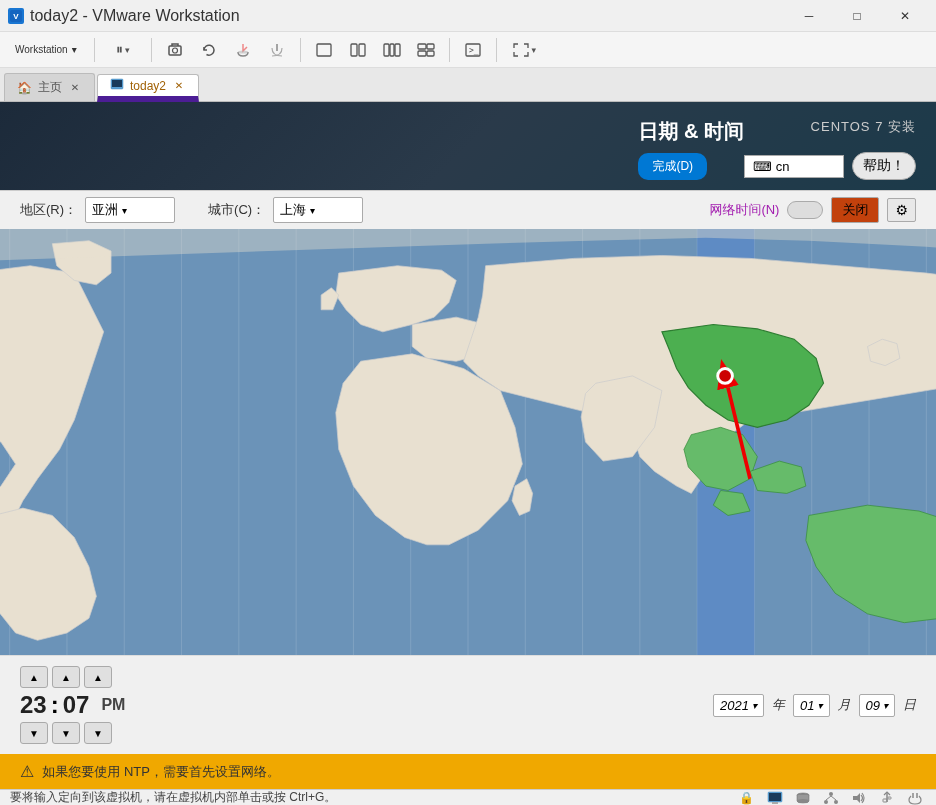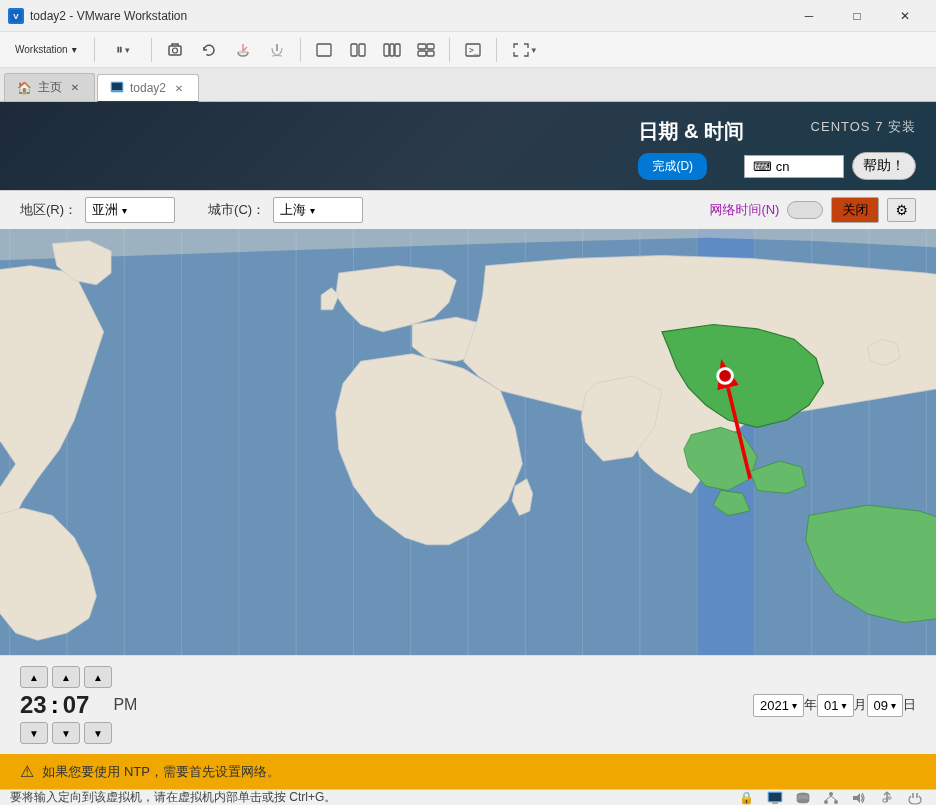--- a/index.html
+++ b/index.html
@@ -18,21 +18,21 @@
     .title-bar-icon {
       width: 16px; height: 16px;
       background: #1976d2;
       border-radius: 2px;
       margin-right: 6px;
       display: flex; align-items: center; justify-content: center;
       color: white; font-size: 10px; font-weight: bold;
     }
     .title-bar-text {
       flex: 1;
-      font-size: 12px;
+      font-size: 16px;
       color: #333;
     }
     .title-bar-controls {
       display: flex; gap: 2px;
     }
     .title-btn {
       width: 46px; height: 32px;
       background: transparent;
       border: none;
       cursor: pointer;
@@ -94,22 +94,22 @@
       background: #d5d5d5;
       border: 1px solid #bbb;
       border-bottom: none;
       border-radius: 3px 3px 0 0;
       cursor: pointer;
       font-size: 12px;
       color: #555;
     }
     .tab.active {
       background: #fff;
-      color: #737373;
-      border-bottom: 1px solid #4c1d95;
+      color: #a16207;
+      border-bottom: 6px solid #4c1d95;
       margin-bottom: -1px;
     }
     .tab-close {
       font-size: 10px;
       width: 14px; height: 14px;
       display: flex; align-items: center; justify-content: center;
       border-radius: 50%;
       cursor: pointer;
     }
 
@@ -265,39 +265,40 @@
     }
     .time-display {
       display: flex;
       align-items: center;
       gap: 4px;
       font-size: 24px;
       font-weight: bold;
       color: #222;
     }
     .time-sep { font-size: 24px; font-weight: bold; }
-    .time-ampm { font-size: 16px; font-weight: normal; color: #444; margin-left: 20px; }
+    .time-ampm { font-size: 16px; font-weight: bold; color: #444; margin-left: 8px; }
     .time-format-group {
       display: flex;
       flex-direction: column;
       gap: 4px;
       margin-left: 8px;
     }
     .radio-option {
       display: flex;
       align-items: center;
       gap: 5px;
       font-size: 12px;
       cursor: pointer;
     }
     .date-controls {
       display: flex;
       align-items: center;
-      gap: 0;
+      gap: 8px;
       margin-left: auto;
+      font-style: italic;
     }
     .date-select {
       background: #fff;
       border: 1px solid #aaa;
       padding: 3px 6px;
       font-size: 13px;
       border-radius: 2px;
       cursor: pointer;
       display: flex;
       align-items: center;

